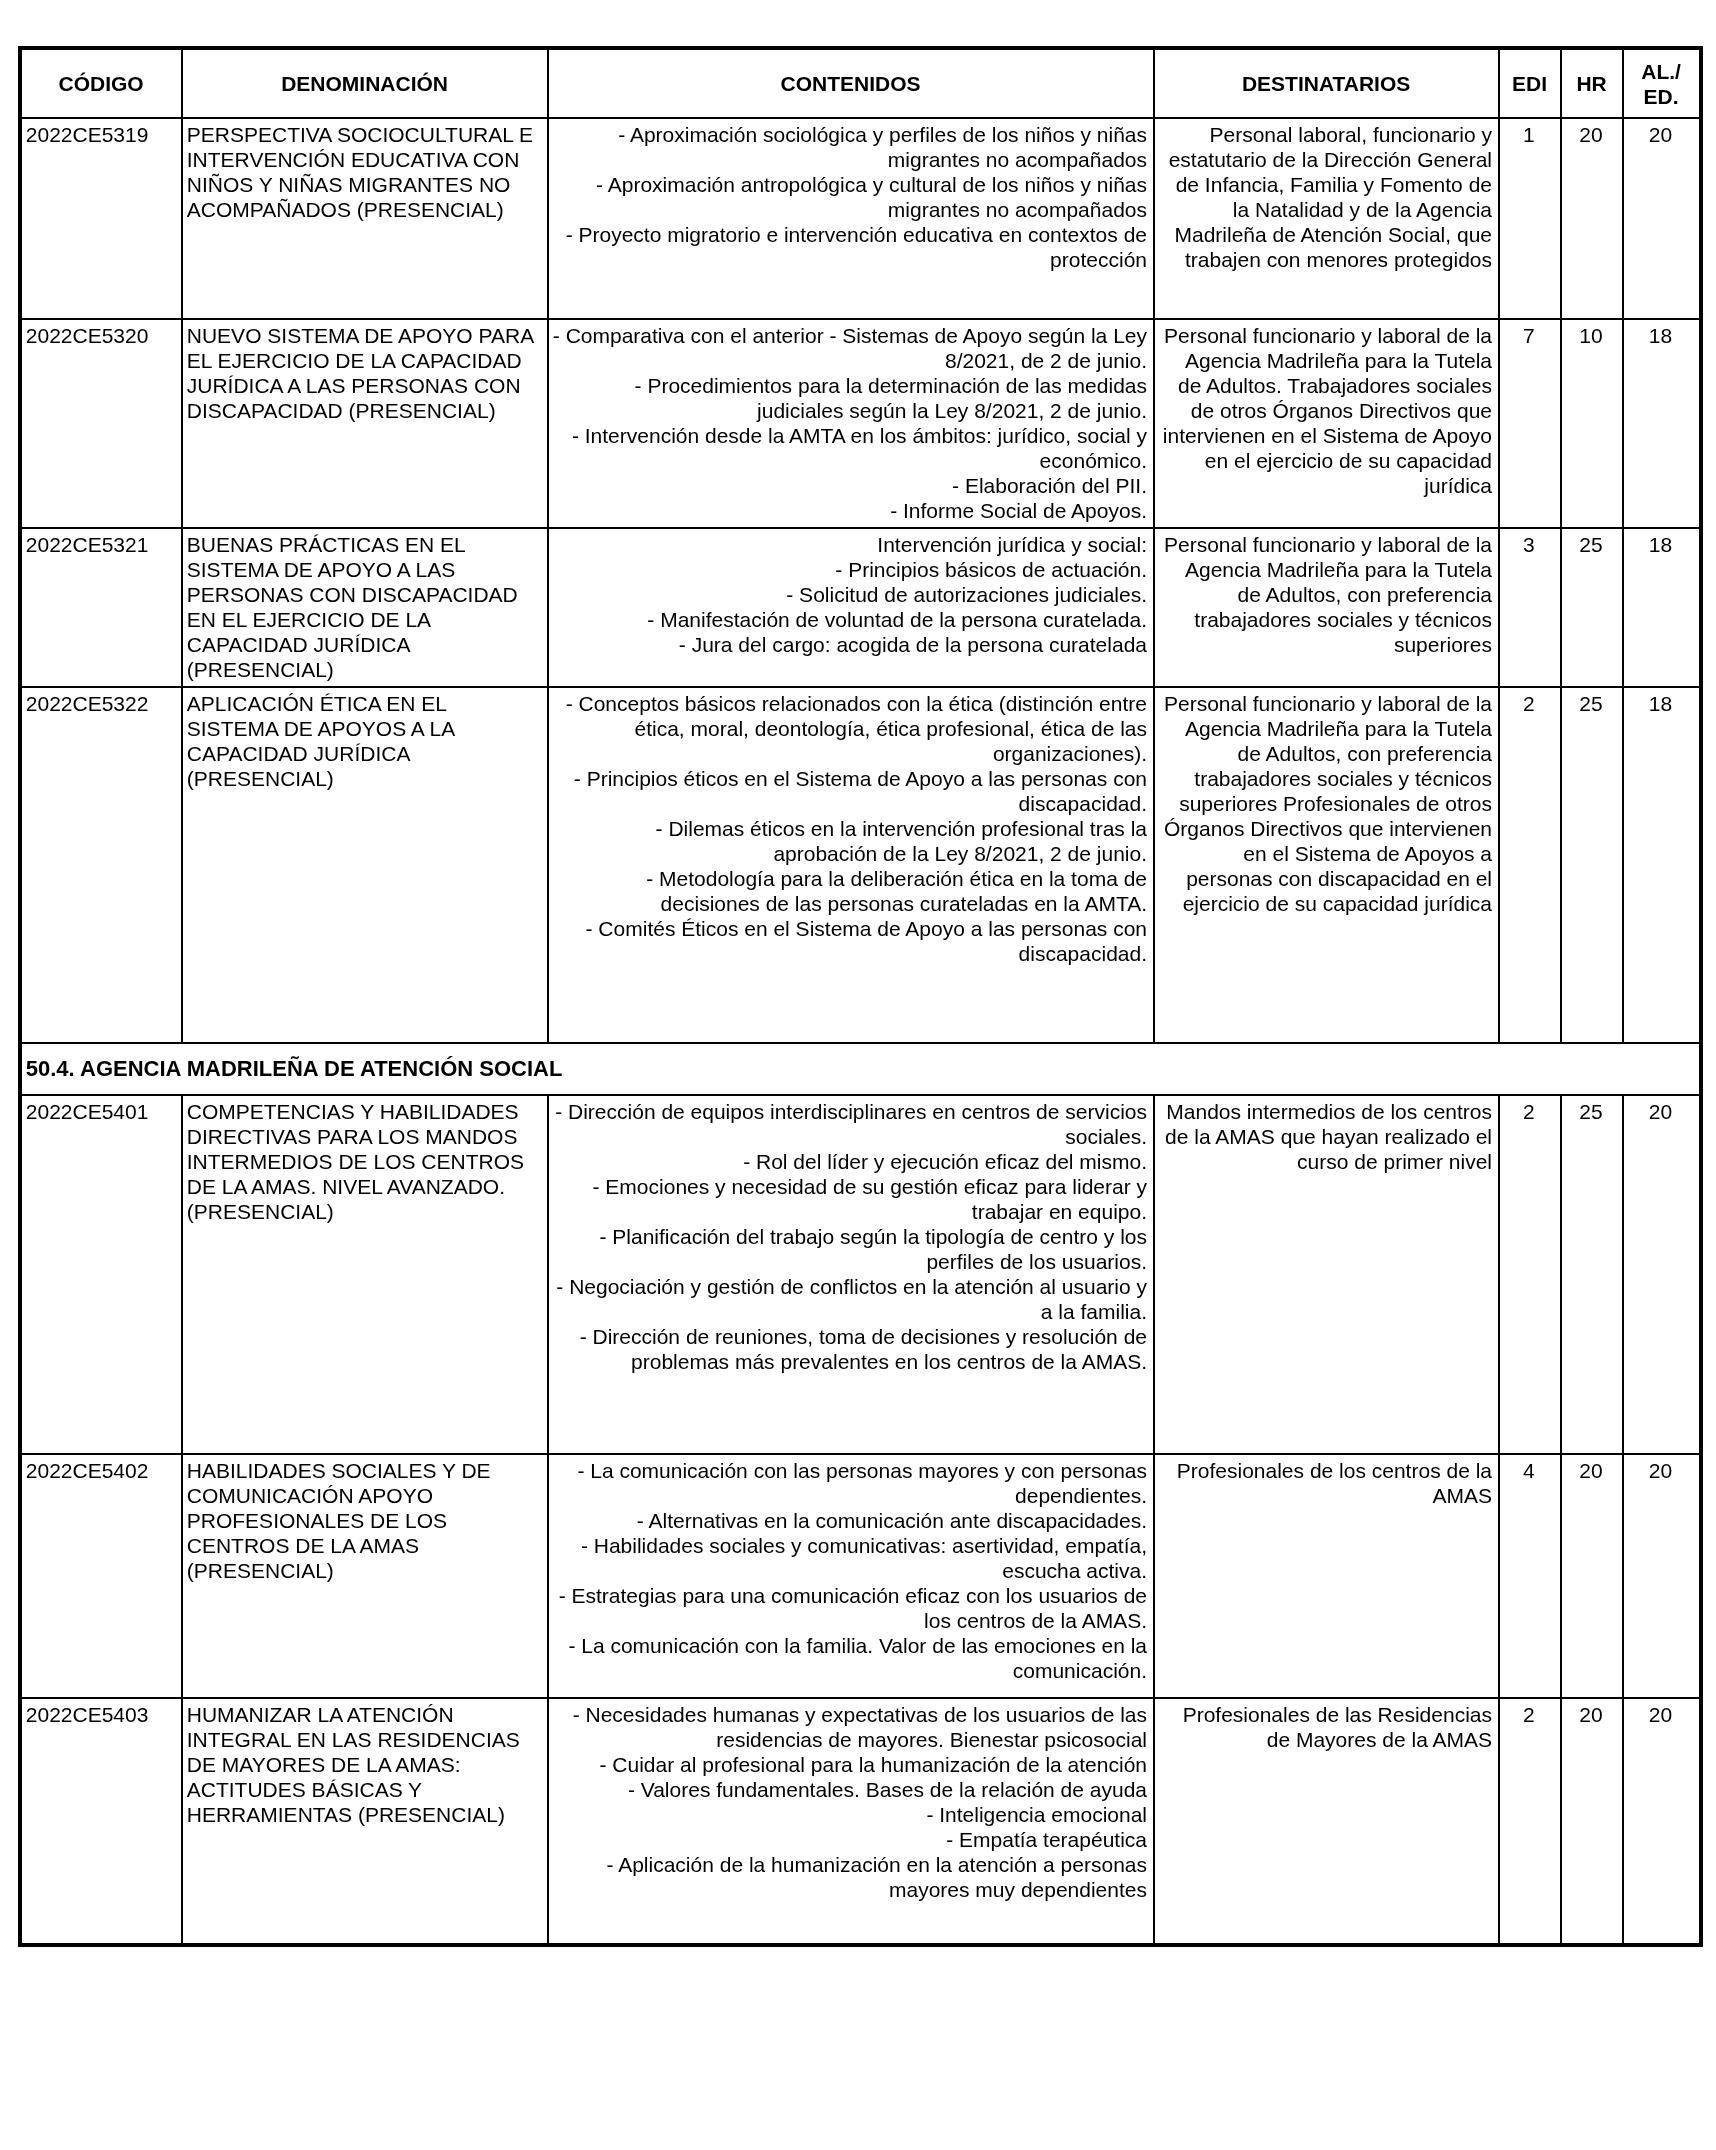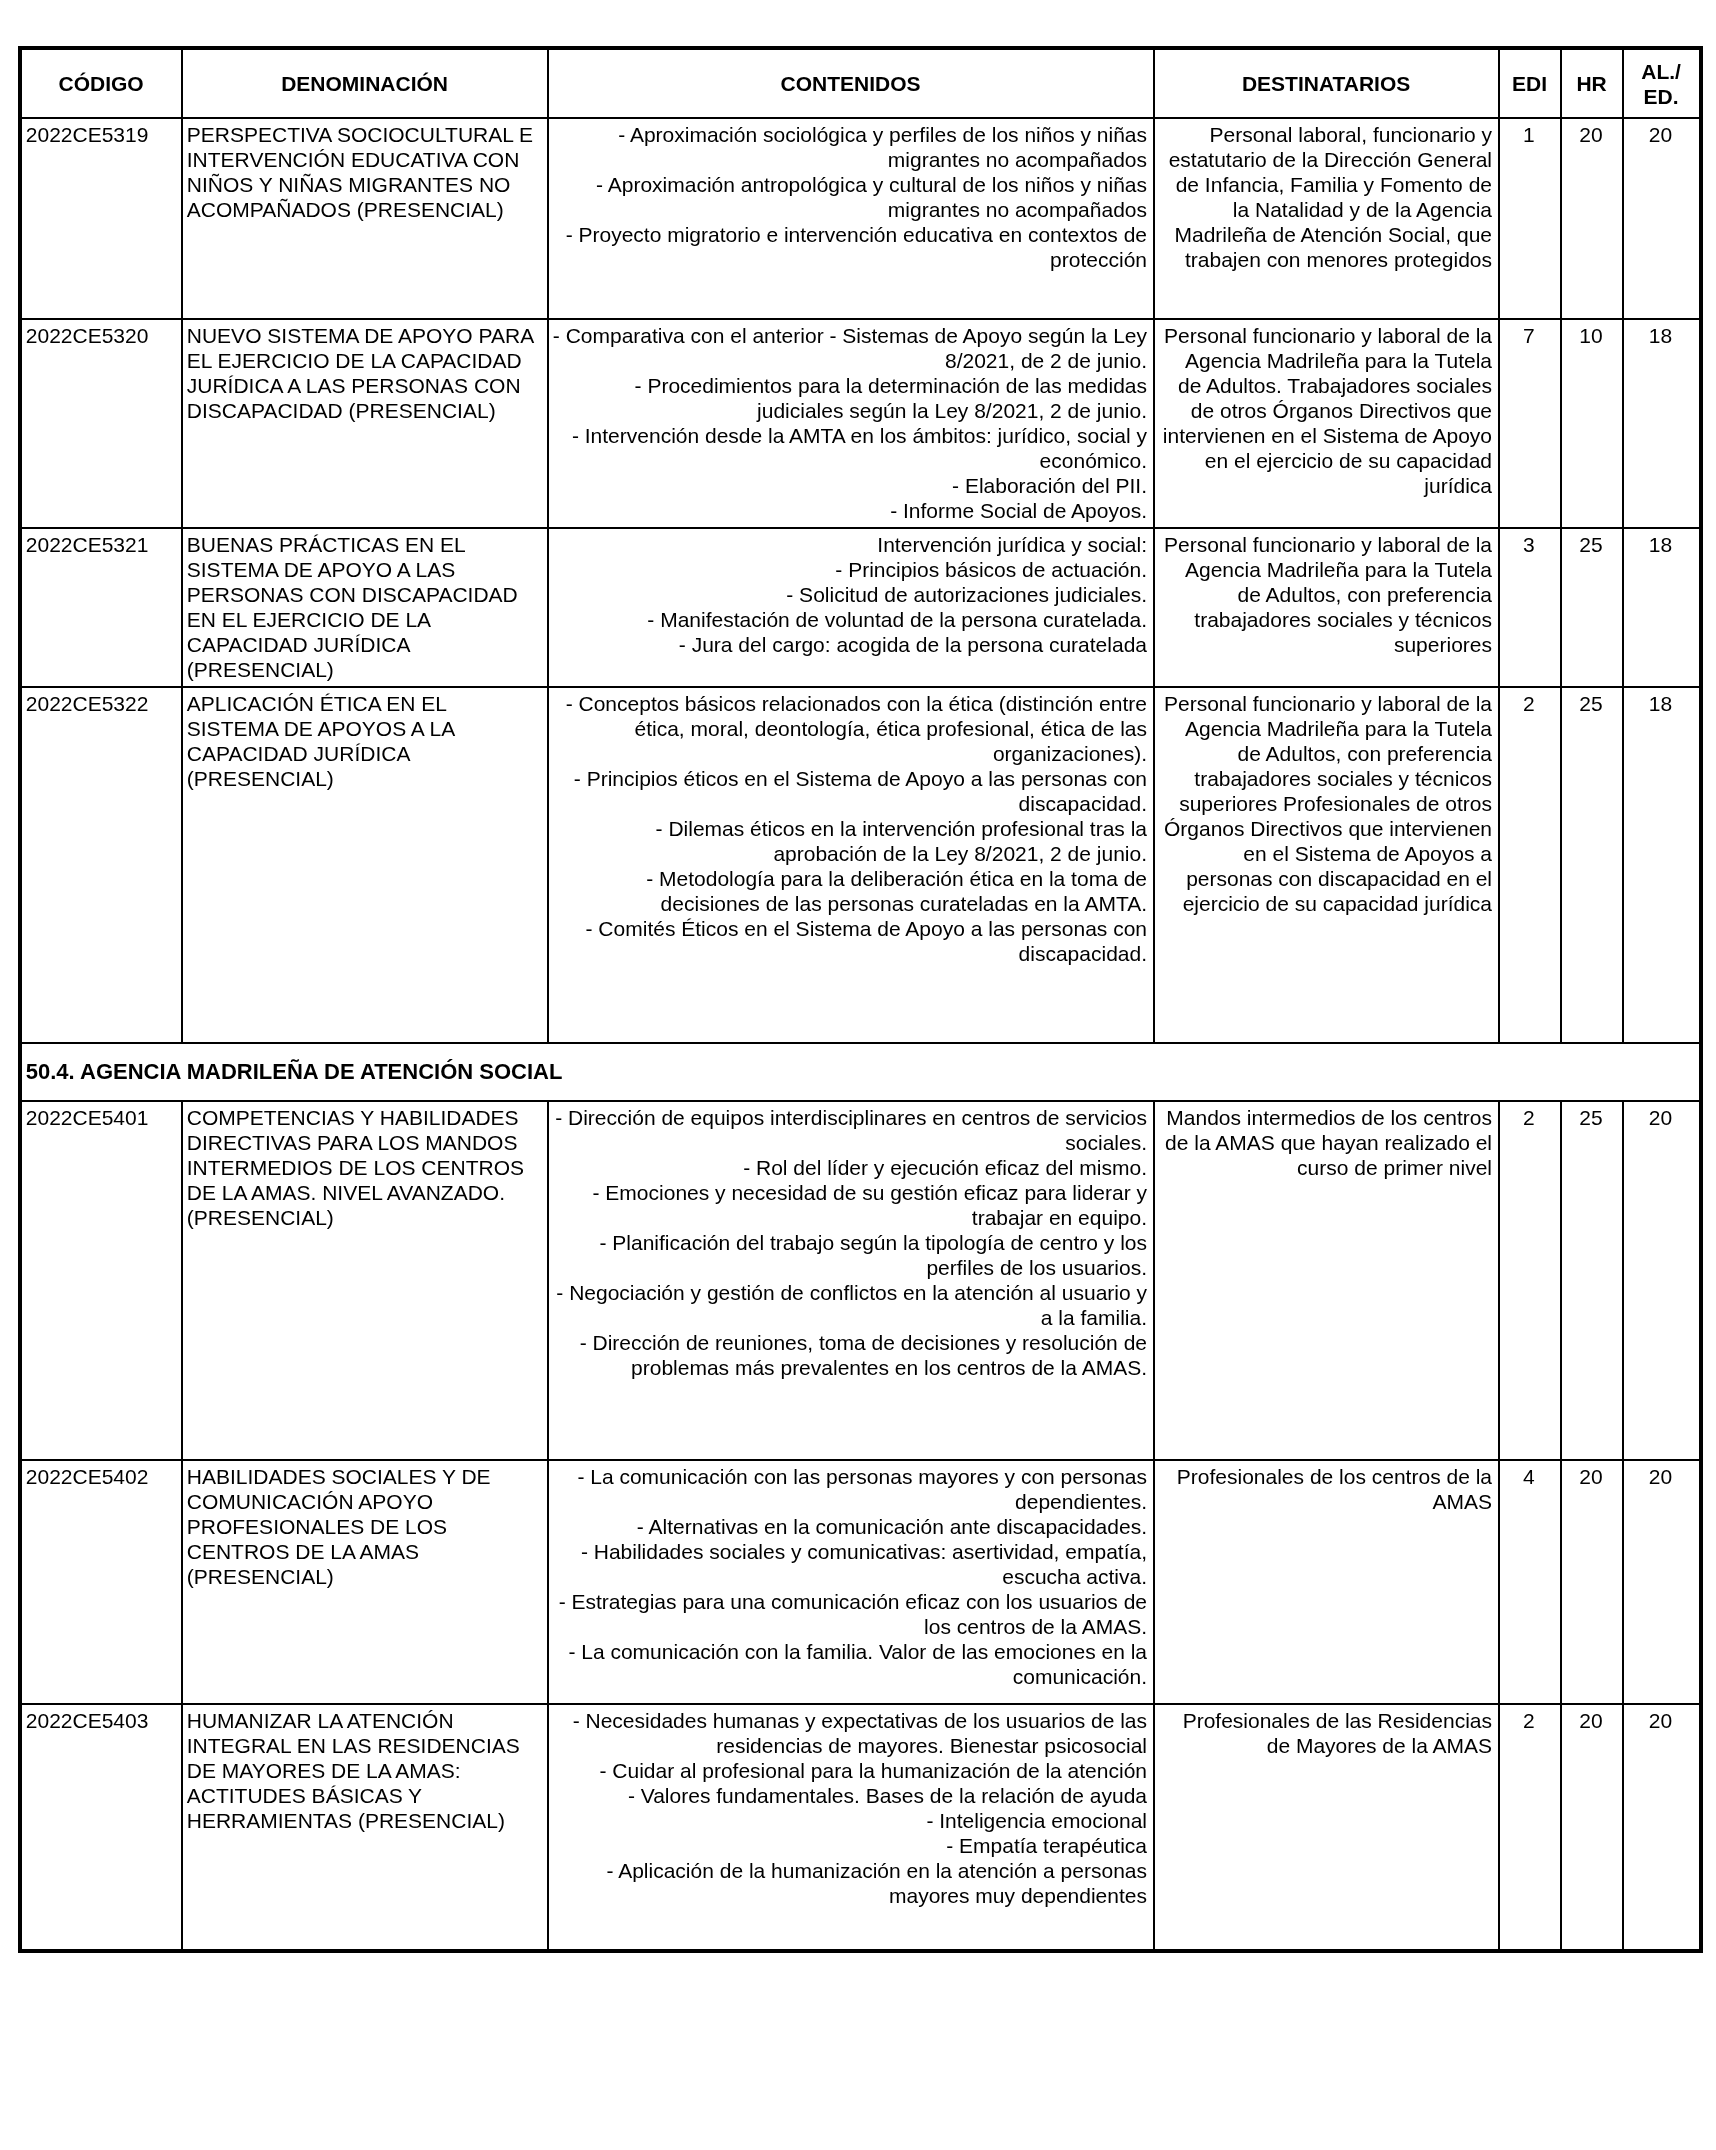--- a/index.html
+++ b/index.html
@@ -129,21 +129,21 @@
         <td class="multiline">- Conceptos básicos relacionados con la ética (distinción entre ética, moral, deontología, ética profesional, ética de las organizaciones).
 - Principios éticos en el Sistema de Apoyo a las personas con discapacidad.
 - Dilemas éticos en la intervención profesional tras la aprobación de la Ley 8/2021, 2 de junio.
 - Metodología para la deliberación ética en la toma de decisiones de las personas curateladas en la AMTA.
 - Comités Éticos en el Sistema de Apoyo a las personas con discapacidad.</td>
         <td class="multiline">Personal funcionario y laboral de la Agencia Madrileña para la Tutela de Adultos, con preferencia trabajadores sociales y técnicos superiores Profesionales de otros Órganos Directivos que intervienen en el Sistema de Apoyos a personas con discapacidad en el ejercicio de su capacidad jurídica</td>
         <td class="num">2</td>
         <td class="num">25</td>
         <td class="num">18</td>
       </tr>
-      <tr class="section-row" style="height:58px">
+      <tr class="section-row" style="height:52px">
         <td colspan="7">50.4. AGENCIA MADRILEÑA DE ATENCIÓN SOCIAL</td>
       </tr>
       <tr style="height:359px">
         <td class="code">2022CE5401</td>
         <td class="denom">COMPETENCIAS Y HABILIDADES DIRECTIVAS PARA LOS MANDOS INTERMEDIOS DE LOS CENTROS DE LA AMAS. NIVEL AVANZADO. (PRESENCIAL)</td>
         <td class="multiline">- Dirección de equipos interdisciplinares en centros de servicios sociales.
 - Rol del líder y ejecución eficaz del mismo.
 - Emociones y necesidad de su gestión eficaz para liderar y trabajar en equipo.
 - Planificación del trabajo según la tipología de centro y los perfiles de los usuarios.
 - Negociación y gestión de conflictos en la atención al usuario y a la familia.

